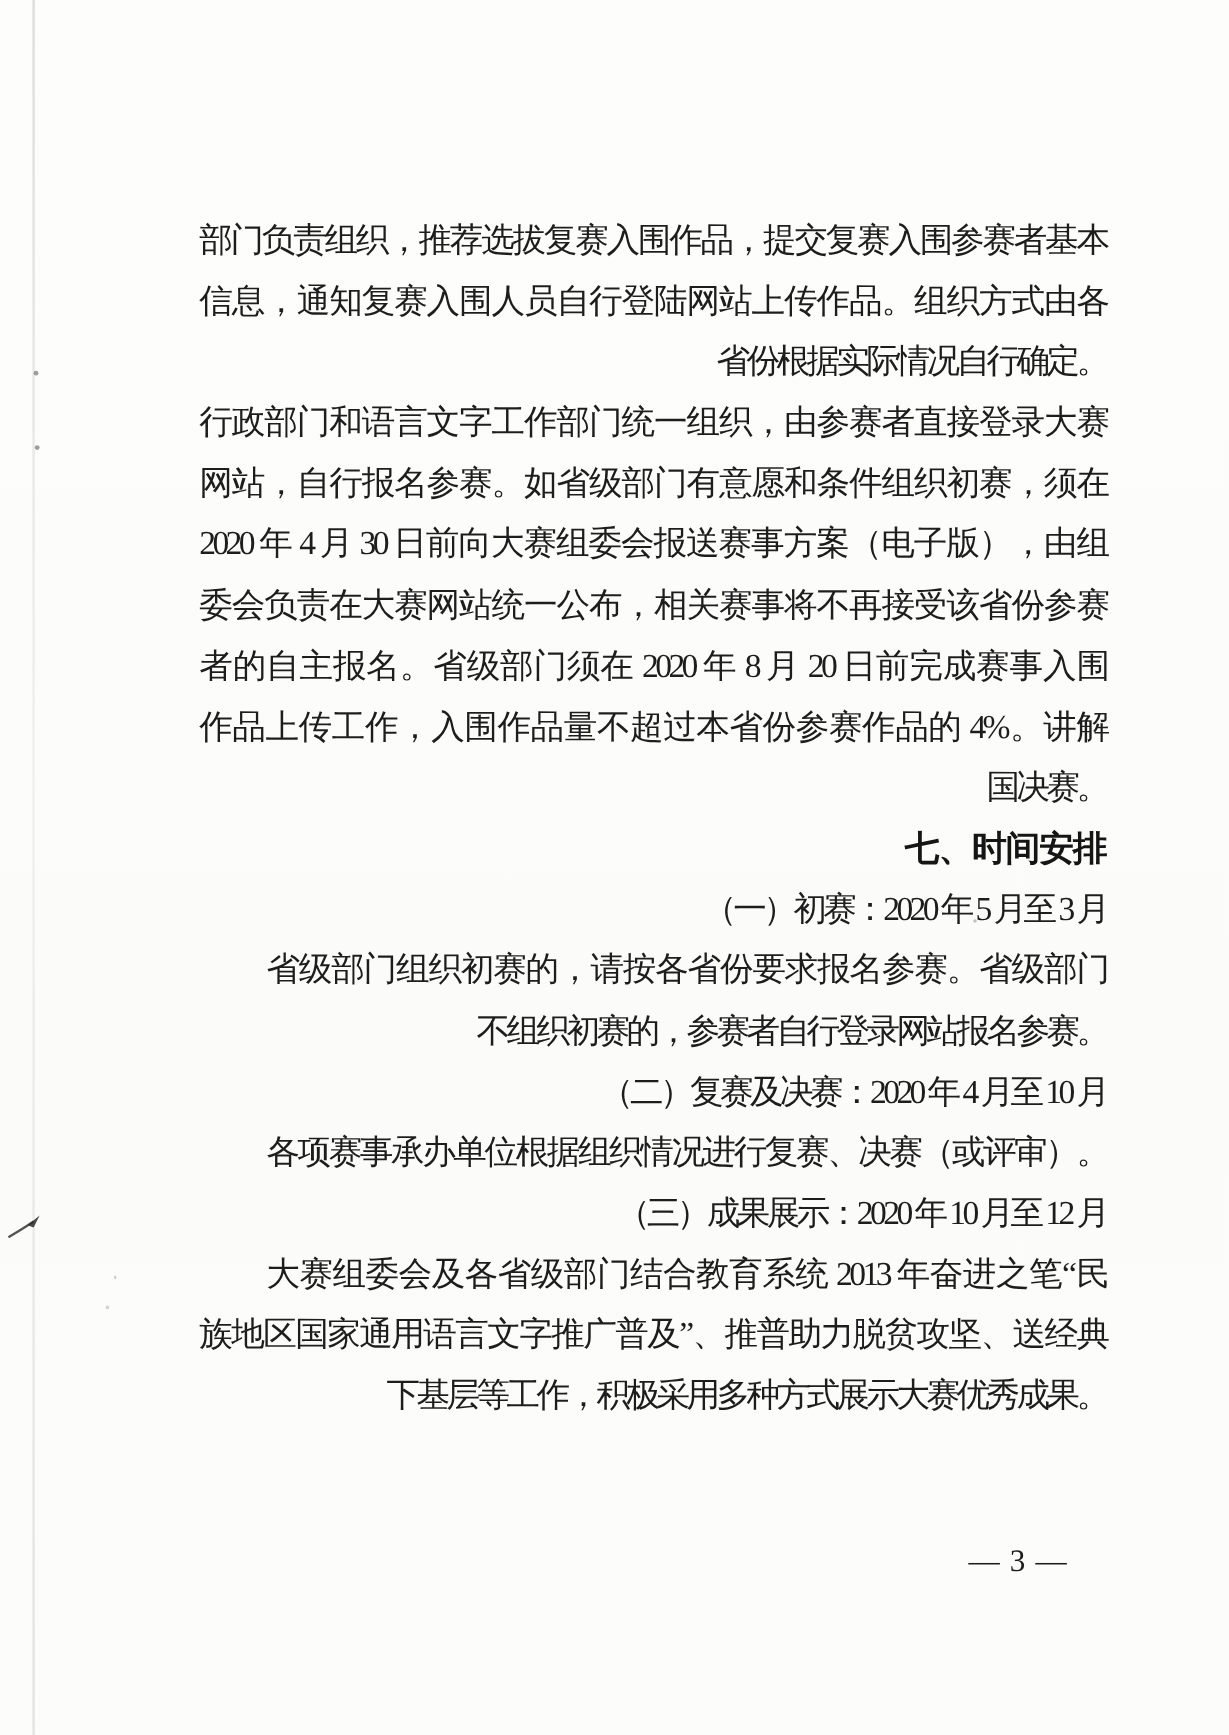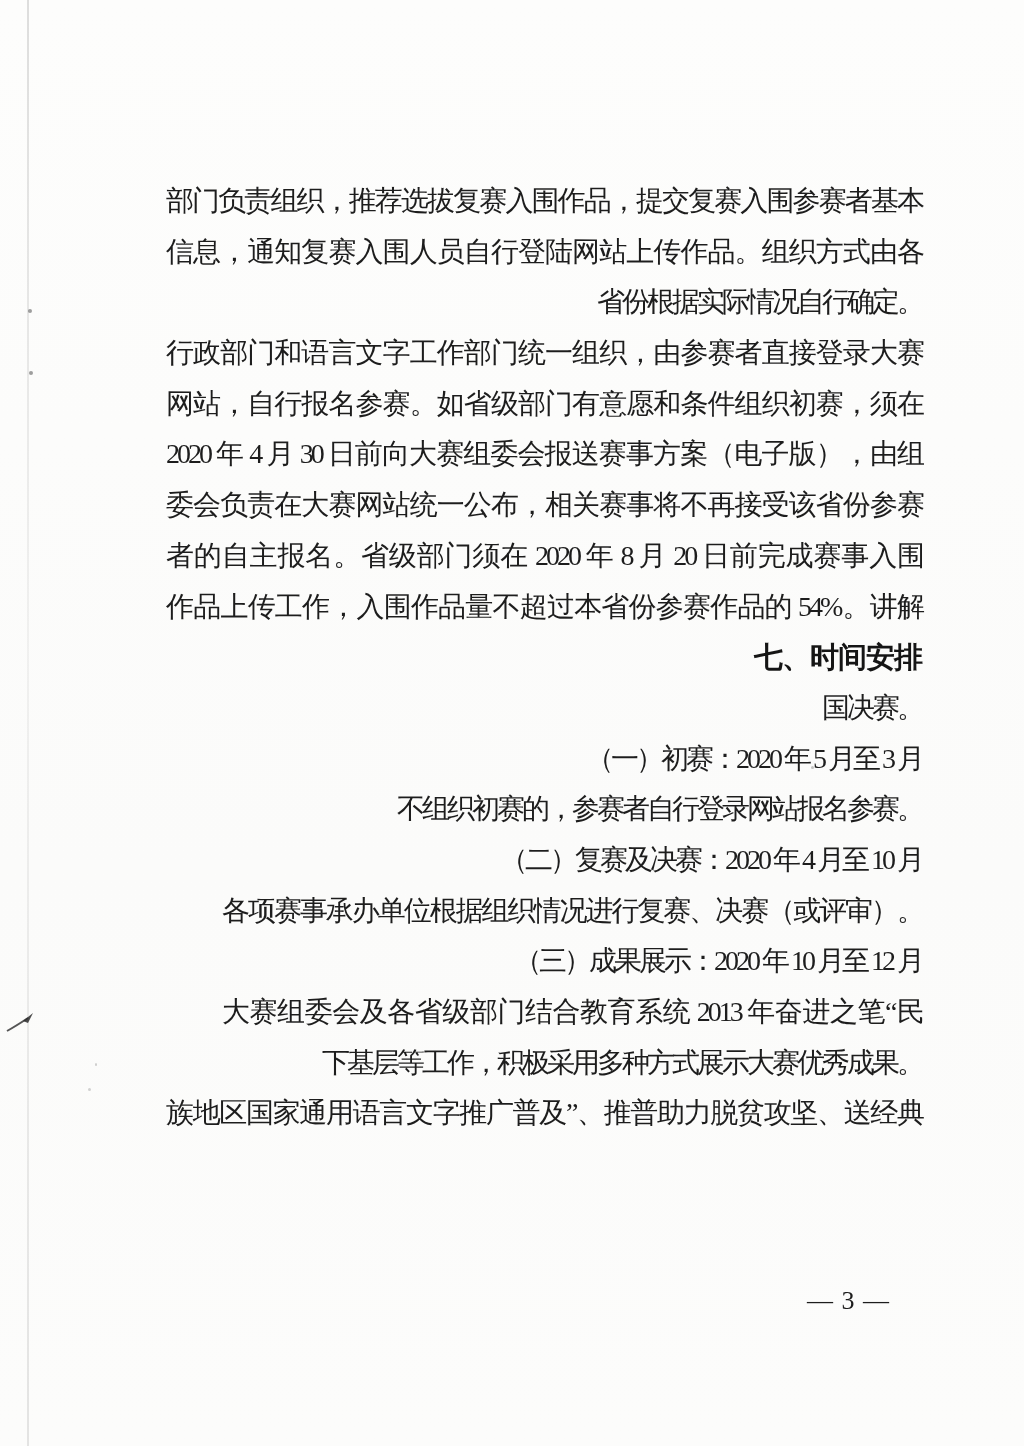--- a/index.html
+++ b/index.html
@@ -89,28 +89,29 @@
 
   <div class="textblock">
     <div class="ln jf">部门负责组织，推荐选拔复赛入围作品，提交复赛入围参赛者基本</div>
     <div class="ln jf">信息，通知复赛入围人员自行登陆网站上传作品。组织方式由各</div>
     <div class="ln">省份根据实际情况自行确定。</div>
     <div class="ln jf">行政部门和语言文字工作部门统一组织，由参赛者直接登录大赛</div>
     <div class="ln jf">网站，自行报名参赛。如省级部门有意愿和条件组织初赛，须在</div>
     <div class="ln jf">2020 年 4 月 30 日前向大赛组委会报送赛事方案（电子版），由组</div>
     <div class="ln jf">委会负责在大赛网站统一公布，相关赛事将不再接受该省份参赛</div>
     <div class="ln jf">者的自主报名。省级部门须在 2020 年 8 月 20 日前完成赛事入围</div>
-    <div class="ln jf">作品上传工作，入围作品量不超过本省份参赛作品的 54%。讲解</div>
+    <div class="ln jf">作品上传工作，入围作品量不超过本省份参赛作品的 4%。讲解</div>
+    <div class="ln">国决赛。</div>
     <div class="ln in hd">七、时间安排</div>
-    <div class="ln">国决赛。</div>
     <div class="ln in">（一）初赛：2020 年 5 月至 3 月</div>
+    <div class="ln in jf">省级部门组织初赛的，请按各省份要求报名参赛。省级部门</div>
     <div class="ln">不组织初赛的，参赛者自行登录网站报名参赛。</div>
     <div class="ln in">（二）复赛及决赛：2020 年 4 月至 10 月</div>
     <div class="ln in jf">各项赛事承办单位根据组织情况进行复赛、决赛（或评审）。</div>
     <div class="ln in">（三）成果展示：2020 年 10 月至 12 月</div>
     <div class="ln in jf">大赛组委会及各省级部门结合教育系统 2013 年奋进之笔“民</div>
+    <div class="ln jf">族地区国家通用语言文字推广普及”、推普助力脱贫攻坚、送经典</div>
     <div class="ln">下基层等工作，积极采用多种方式展示大赛优秀成果。</div>
-    <div class="ln jf">族地区国家通用语言文字推广普及”、推普助力脱贫攻坚、送经典</div>
   </div>
 
   <div class="page-number">— 3 —</div>
 
 </div>
 
 </body></html>

